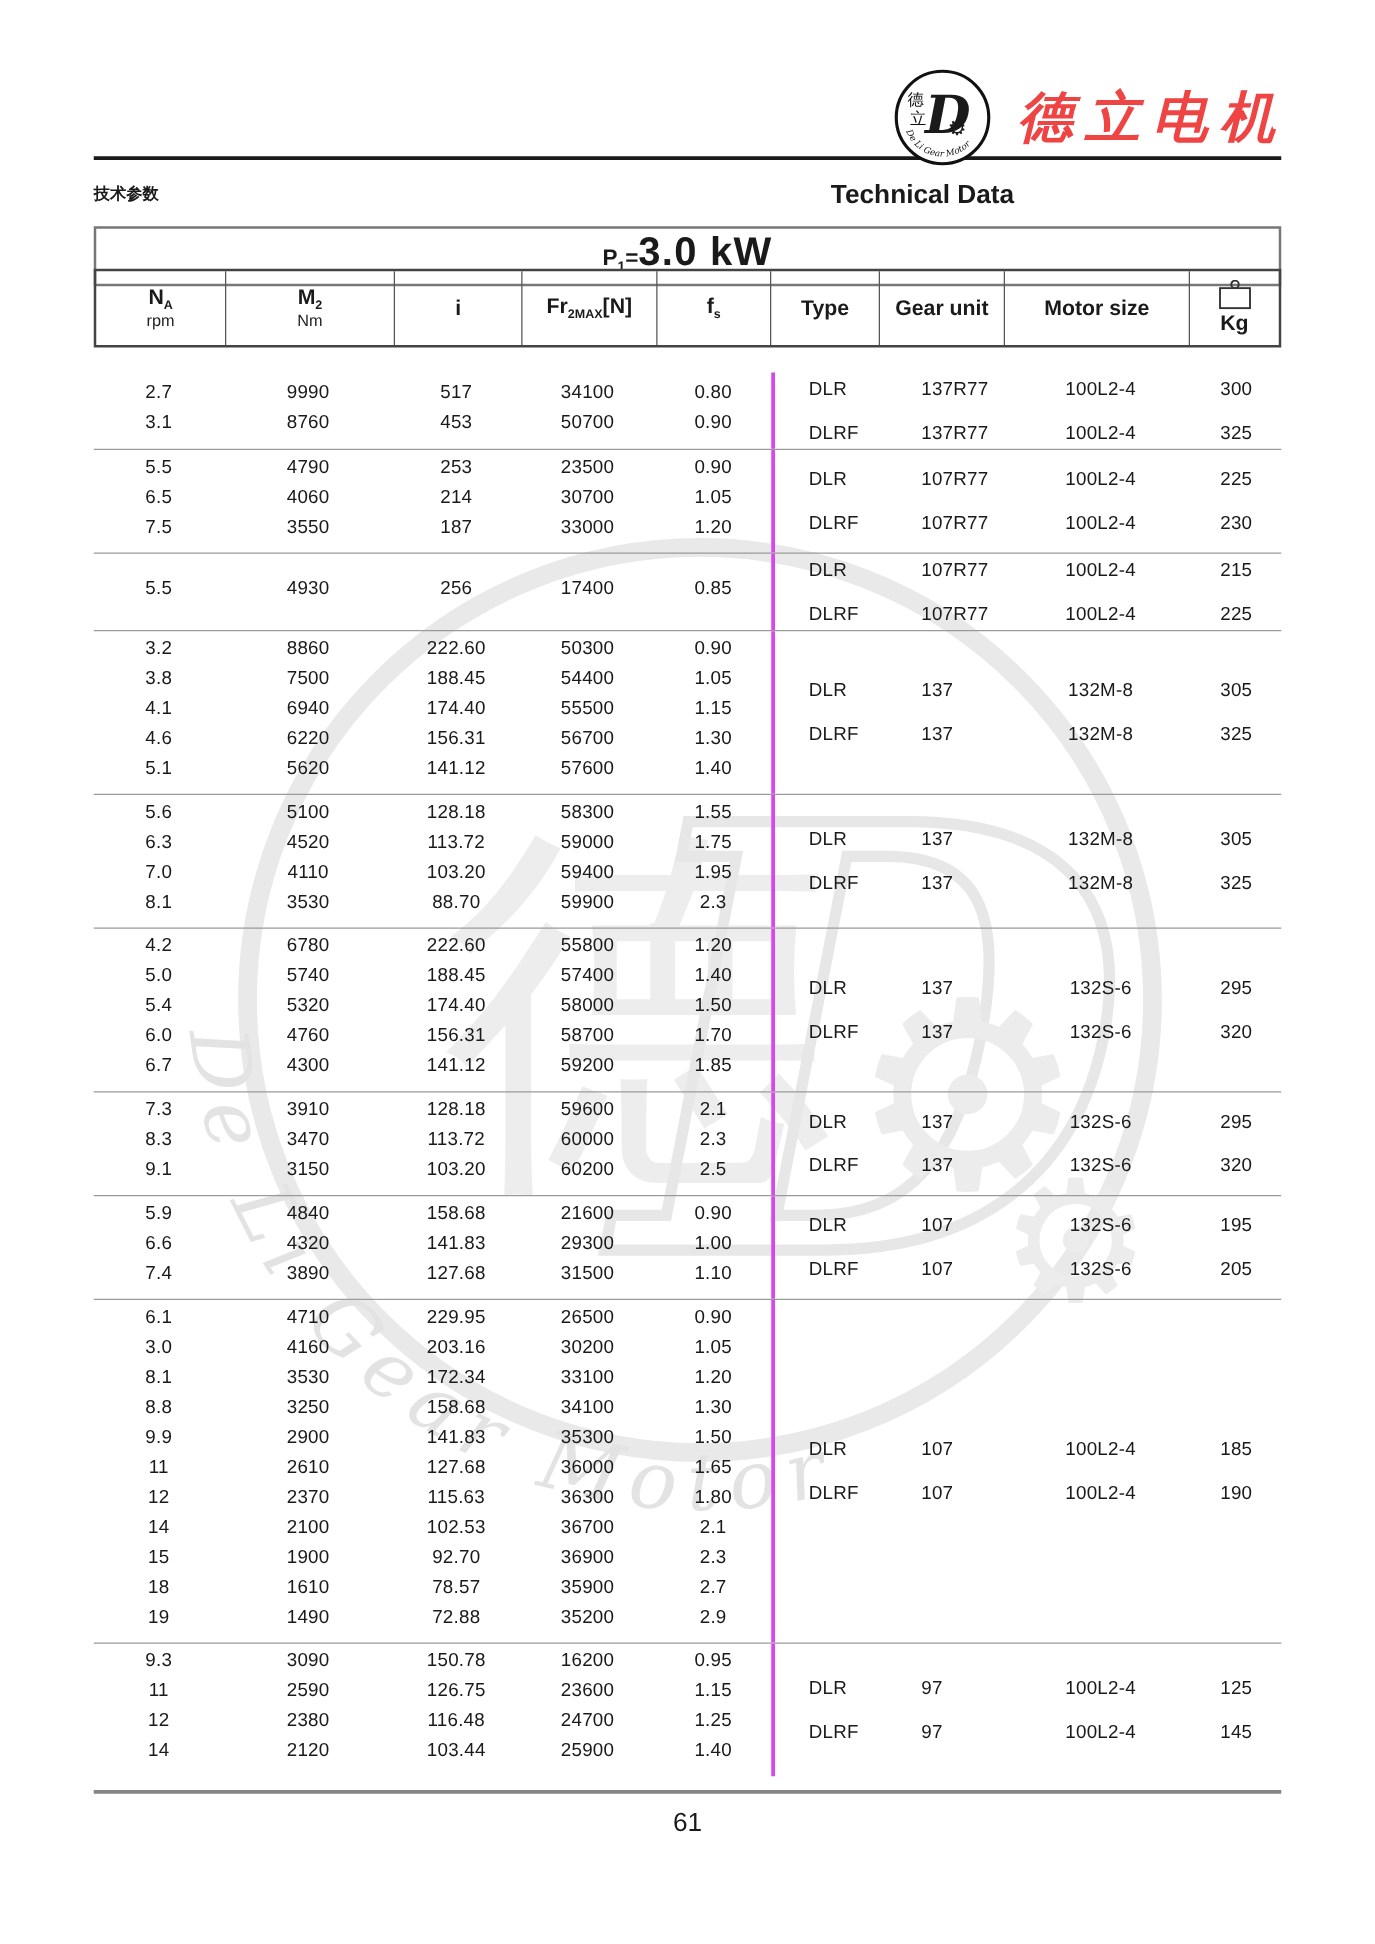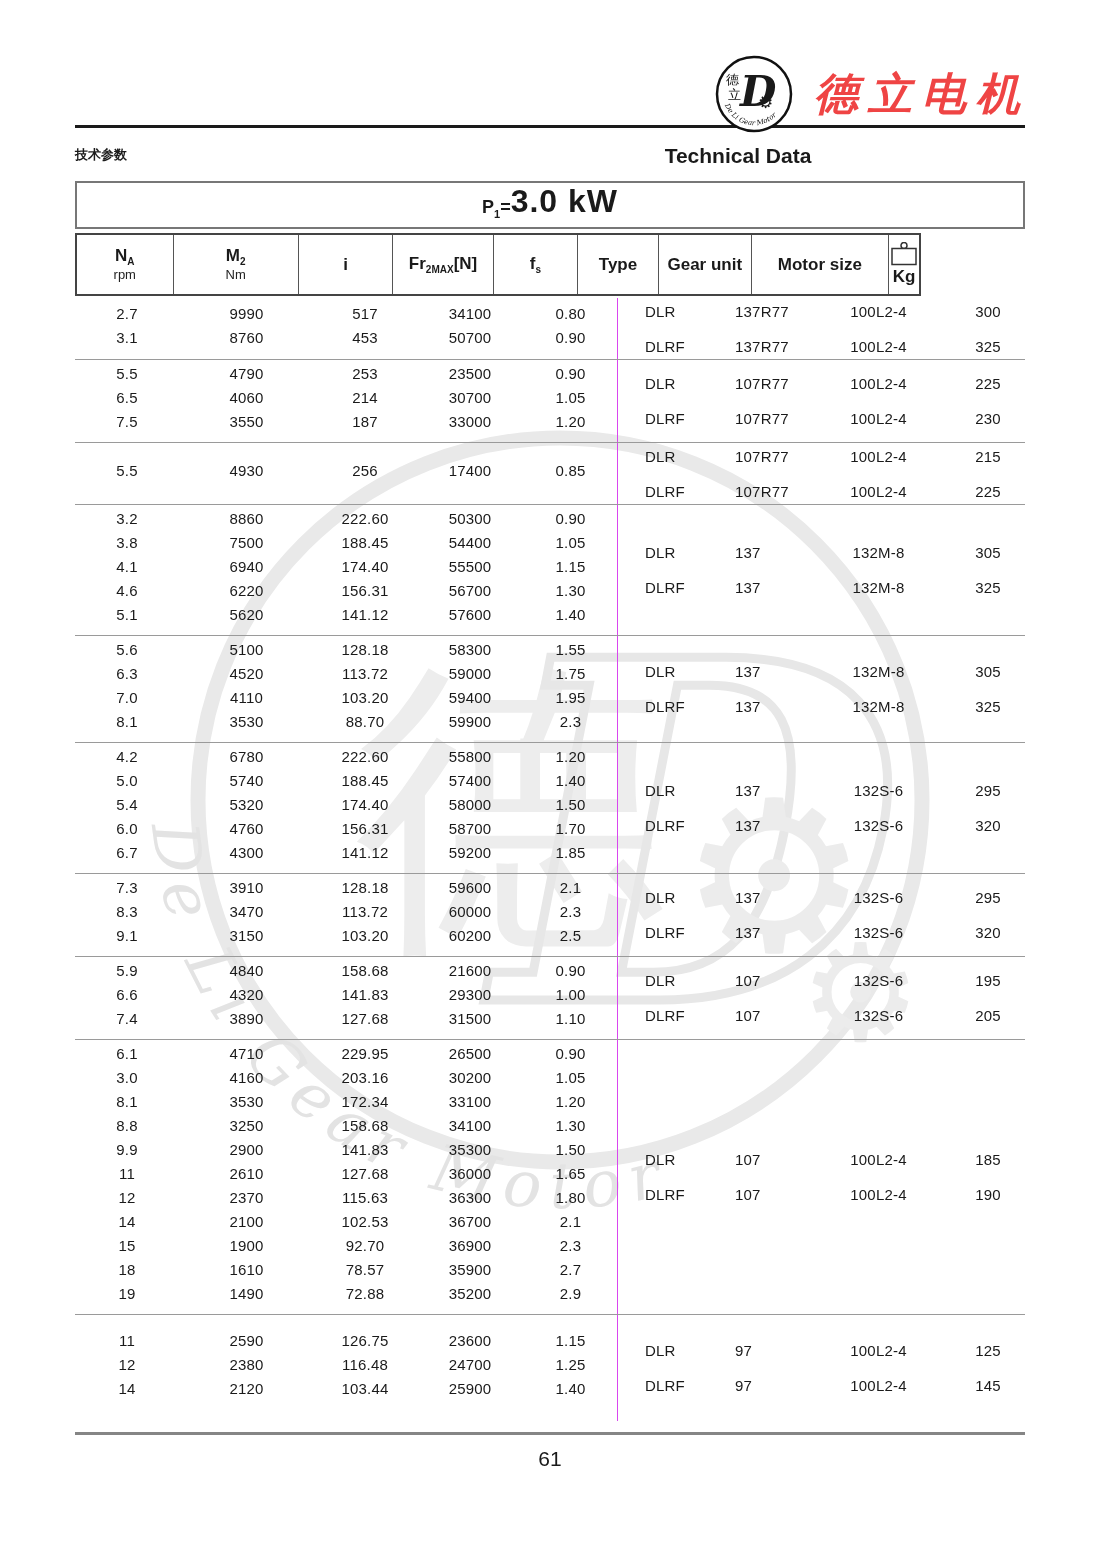--- a/index.html
+++ b/index.html
@@ -24,41 +24,41 @@
   .sec-en{position:absolute;left:583px;top:0;width:160px;text-align:center;font-size:21px;font-weight:bold;}
 
   
   .power-box{position:absolute;left:75px;top:181px;width:950px;height:48px;box-sizing:border-box;
              border:2px solid #777;display:flex;align-items:baseline;justify-content:center;z-index:2;background:transparent;}
   .power-box .small{font-size:18px;font-weight:bold;align-self:center;margin-top:6px;}
   .power-box .small sub{font-size:11px;}
   .power-box .big{font-size:32px;font-weight:bold;letter-spacing:1px;}
 
   
-  .thead{position:absolute;left:75px;top:233px;width:846px;height:63px;box-sizing:border-box;
+  .thead{position:absolute;left:75px;top:215px;width:950px;height:63px;box-sizing:border-box;
          display:flex;border:2px solid #444;z-index:2;background:transparent;}
   .hcell{box-sizing:border-box;border-right:1px solid #555;display:flex;flex-direction:column;
          align-items:center;justify-content:center;line-height:1.15;}
   .hcell:last-child{border-right:none;}
   .h-main{font-size:17px;font-weight:bold;}
   .h-main sub{font-size:10px;font-weight:bold;}
   .h-unit{font-size:13px;color:#222;}
   .hc0{width:104px}.hc1{width:135px}.hc2{width:102px}.hc3{width:108px}.hc4{width:91px}
   .hc5{width:87px}.hc6{width:100px}.hc7{width:148px}.hc8{flex:1}
   .kg-icon{margin-bottom:1px;}
 
   
   .tbody{position:absolute;left:75px;top:298px;width:950px;z-index:2;}
   .group{display:flex;align-items:stretch;border-bottom:1px solid #9a9a9a;}
   .group:last-child{border-bottom:none;}
   .group-left{width:542px;display:flex;flex-direction:column;justify-content:center;}
   .drow{display:flex;height:24px;align-items:flex-start;}
   .cell{font-size:15px;text-align:center;letter-spacing:0.2px;}
   .c0{width:104px}.c1{width:135px}.c2{width:102px}.c3{width:108px}.c4{width:93px}
-  .group-right{width:407px;border-left:1px solid #d946ef;display:flex;flex-direction:column;
+  .group-right{width:407px;border-left:3px solid #d946ef;display:flex;flex-direction:column;
                justify-content:center;gap:9px;box-sizing:border-box;}
   .trow{display:flex;height:26px;align-items:center;}
   .tcell{font-size:15px;letter-spacing:0.2px;box-sizing:border-box;}
   .t0{width:87px;text-align:left;padding-left:27px;}
   .t1{width:100px;text-align:left;padding-left:30px;}
   .t2{width:147px;text-align:center;}
   .t3{flex:1;text-align:center;}
 
   
   .page-num{position:absolute;left:0;top:1447px;width:1100px;text-align:center;
@@ -566,20 +566,27 @@
             <div class="tcell t0">DLRF</div>
             <div class="tcell t1">107</div>
             <div class="tcell t2">100L2-4</div>
             <div class="tcell t3">190</div>
           </div>
         </div>
       </div>
       <div class="group" style="min-height: 106px;">
         <div class="group-left">
           <div class="drow">
+            <div class="cell c0">9.3</div>
+            <div class="cell c1">3090</div>
+            <div class="cell c2">150.78</div>
+            <div class="cell c3">16200</div>
+            <div class="cell c4">0.95</div>
+          </div>
+          <div class="drow">
             <div class="cell c0">11</div>
             <div class="cell c1">2590</div>
             <div class="cell c2">126.75</div>
             <div class="cell c3">23600</div>
             <div class="cell c4">1.15</div>
           </div>
           <div class="drow">
             <div class="cell c0">12</div>
             <div class="cell c1">2380</div>
             <div class="cell c2">116.48</div>

